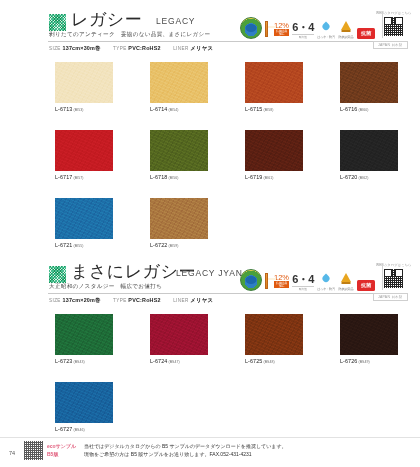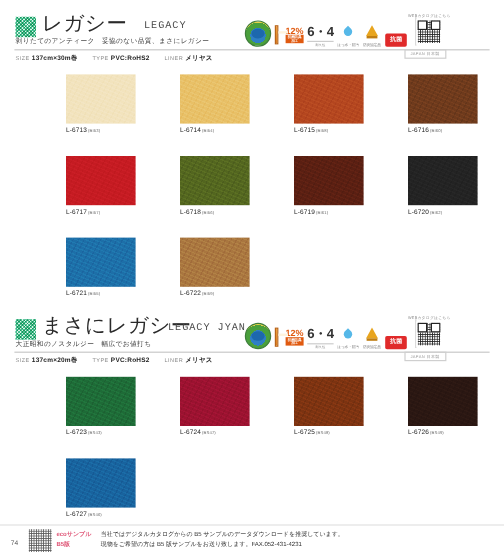--- a/index.html
+++ b/index.html
@@ -5,39 +5,39 @@
   * { box-sizing: border-box; margin: 0; padding: 0; }
   html, body {
     width: 420px; height: 467px;
     background: #ffffff;
     font-family: "Liberation Sans", "DejaVu Sans", sans-serif;
     overflow: hidden;
   }
   .page { position: relative; width: 420px; height: 467px; background:#fff; }
 
   
-  .section { position: absolute; left: 0; width: 420px; }
+  .section { position: absolute; left: 0; width: 420px; padding-left: 36px; }
   .sec-head { position: relative; height: 44px; }
 
   .logo-mark {
     position: absolute; left: 13px; top: 14px;
     width: 17px; height: 17px;
     background:
       repeating-linear-gradient(45deg, #5fc9a0 0 1px, #ffffff 1px 2px),
       repeating-linear-gradient(-45deg, #3fbc8e 0 1px, #d8f3e8 1px 2px);
     background-blend-mode: multiply;
   }
   .title-jp {
     position: absolute; left: 35px; top: 8px;
     font-size: 17px; letter-spacing: .5px; color: #2a2a2a;
     font-weight: 500; white-space: nowrap;
   }
   .title-en {
     position: absolute; top: 16px;
-    font-size: 8.5px; letter-spacing: .8px; color: #4a4a4a; white-space: nowrap; font-family: Liberation Mono, monospace;
+    font-size: 8.5px; letter-spacing: .8px; color: #4a4a4a; white-space: nowrap;
   }
   .title-en.a { left: 120px; }
   .title-en.b { left: 140px; }
   .subtitle {
     position: absolute; left: 13px; top: 31px;
     font-size: 5.6px; color: #3d3d3d; letter-spacing: .3px; white-space: nowrap;
   }
   .rule {
     position: absolute; left: 12px; right: 12px; top: 41px;
     height: 1px; background: #c9c9c9;
@@ -64,21 +64,21 @@
   .bdg-eco { width: 22px; height: 22px; border-radius: 50%;
     background: radial-gradient(circle at 50% 58%, #2f7fc4 0 42%, #4aa03c 42% 70%, #e8d24a 70% 100%);
     border: 1.2px solid #3e7d3b; position: relative; }
   .bdg-eco:after{ content:""; position:absolute; left:50%; top:52%; transform:translate(-50%,-50%);
     width:11px; height:8px; border-radius:50%; background:#1d68ad; }
 
   .bdg-box { width: 24px; height: 20px; display:flex; align-items:center; }
   .boxart { width: 12px; height: 16px; background: linear-gradient(#f0a13a,#dd7e1e);
     border: .8px solid #b9641a; position: relative; }
   .boxart:after{ content:""; position:absolute; left:2px; top:4px; width:8px; height:1.5px; background:#fff3dd;}
-  .pct { font-size: 7.5px; font-weight: bold; color: #e05a10; line-height:1; margin-left:6px;}
+  .pct { font-size: 7.5px; font-weight: normal; color: #e05a10; line-height:1; margin-left:6px;}
   .pct small { display:block; font-size:3px; color:#fff; background:#e05a10; padding:.5px 1px; letter-spacing:-.2px;}
 
   .bdg-num { width: 22px; }
   .bdg-num .big { font-size: 11px; font-weight: bold; color:#333; line-height:1; letter-spacing:-.5px;}
   .bdg-num .sub { font-size: 2.7px; color:#888; border-top:.5px solid #ccc; margin-top:1px; padding-top:.5px;}
 
   .bdg-drop { width: 18px; }
   .bdg-drop .art { height: 13px; position:relative; }
   .bdg-drop .art:before{ content:""; position:absolute; left:50%; top:1px; transform:translateX(-50%) rotate(45deg);
     width:7px; height:7px; background:#56b8e8; border-radius:0 50% 50% 50%;}

